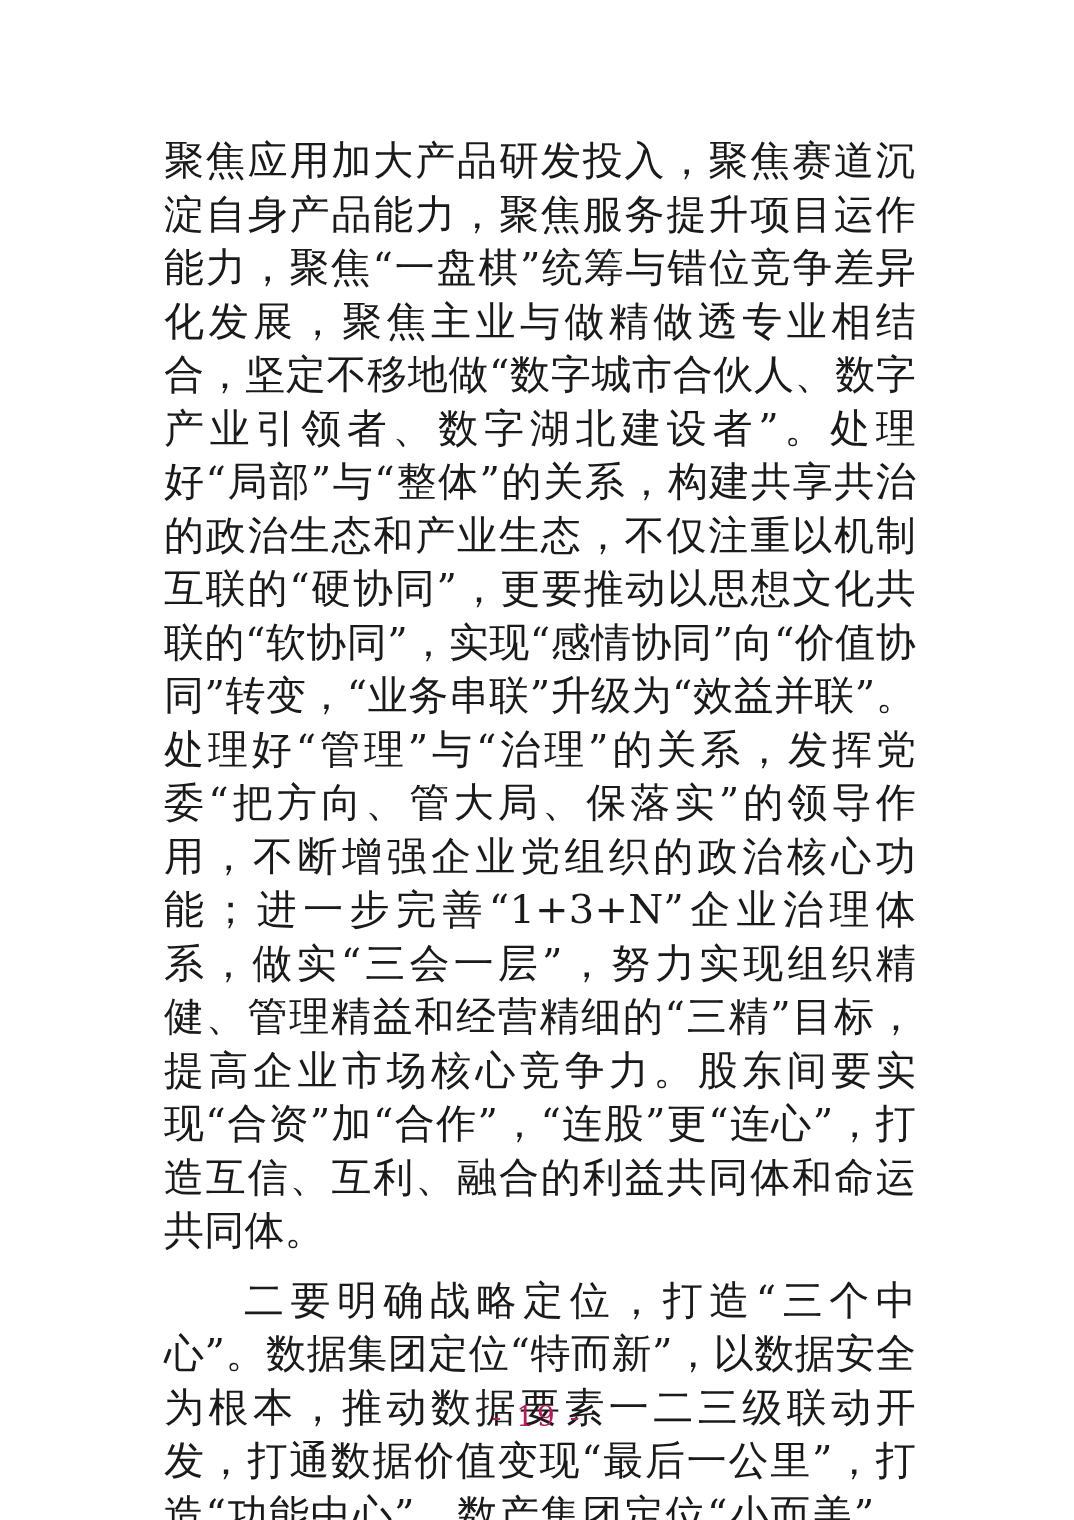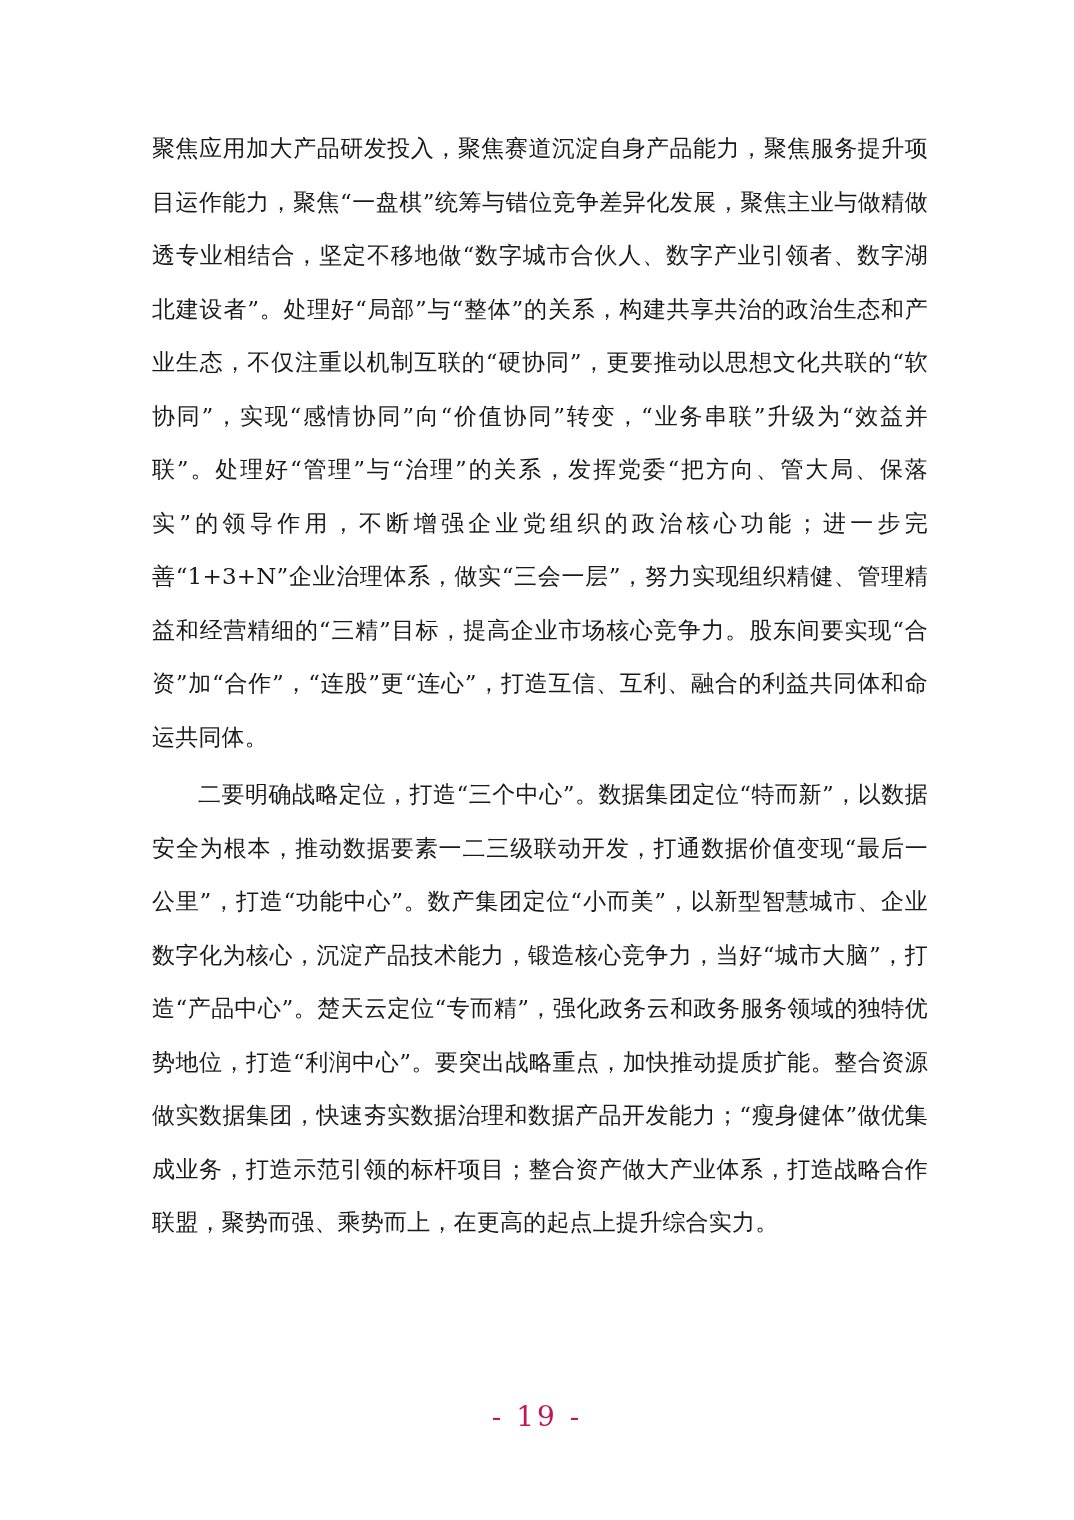--- a/index.html
+++ b/index.html
@@ -17,26 +17,26 @@
     box-sizing: border-box;
   }
   .content {
     position: absolute;
     left: 148px;
     top: 118px;
     width: 784px;
   }
   .para {
     font-family: "DejaVu Serif", "Liberation Serif", serif;
-    font-size: 23px;
+    font-size: 40px;
     line-height: 53.5px;
     color: #1a1a1a;
     text-align: justify;
     text-justify: inter-ideograph;
-    margin: 4px;
+    margin: 16px;
     letter-spacing: 0.2px;
   }
   .para + .para {
     margin-top: 0;
   }
   .indent {
     text-indent: 2em;
   }
   .pagenum {
     position: absolute;

